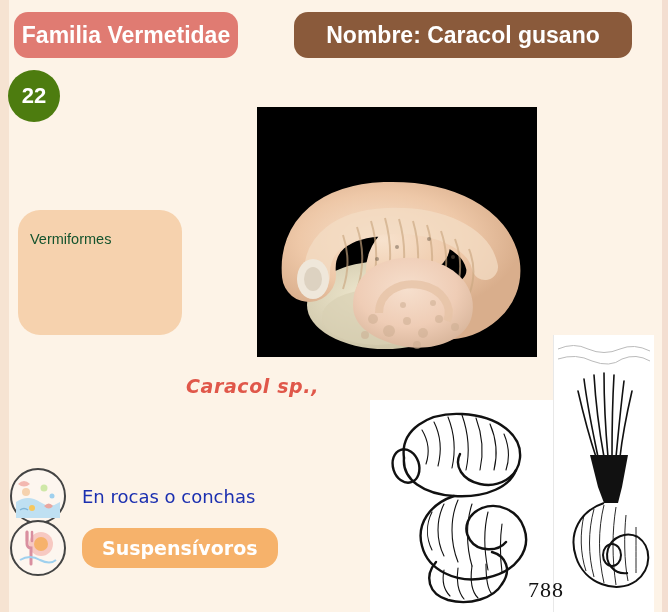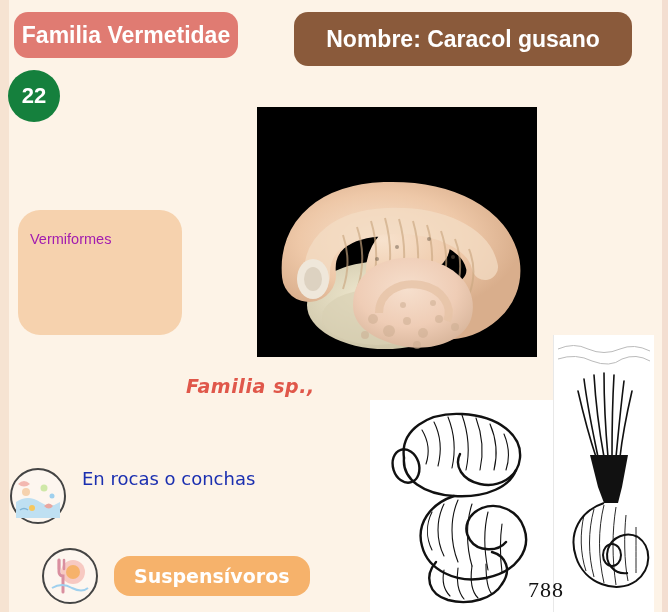--- a/index.html
+++ b/index.html
@@ -46,54 +46,54 @@
     width: 224px;
     height: 46px;
     background: #e07b72;
     font-size: 23px;
     letter-spacing: 0px;
   }
   .pill-name {
     left: 294px;
     top: 12px;
     width: 338px;
-    height: 54px;
+    height: 46px;
     background: #8a5a3b;
     font-size: 23px;
   }
 
   
   .badge {
     position: absolute;
     left: 8px;
     top: 70px;
     width: 52px;
     height: 52px;
     border-radius: 50%;
-    background: #15803d;
+    background: #4d7c0f;
     color: #ffffff;
     display: flex;
     align-items: center;
     justify-content: center;
     font-size: 22px;
     font-weight: bold;
   }
 
   
   .features {
     position: absolute;
     left: 18px;
     top: 210px;
     width: 164px;
     height: 125px;
     background: #f6d2ae;
     border-radius: 22px;
     padding: 18px 12px 10px 12px;
     box-sizing: border-box;
-    color: #a21caf;
+    color: #14532d;
     font-size: 14.5px;
     line-height: 1.62;
   }
   .features div {
     white-space: nowrap;
   }
 
   
   .photo {
     position: absolute;
@@ -119,37 +119,36 @@
     line-height: 1.42;
     letter-spacing: 0.6px;
   }
 
   
   .habitat-row {
     position: absolute;
     left: 10px;
     top: 468px;
     display: flex;
-    align-items: flex-start;
+    align-items: center;
   }
   .habitat-label {
     margin-left: 16px;
     color: #1b2fb0;
     font-size: 18px;
     font-family: "DejaVu Sans", sans-serif;
   }
 
   
   .feeding-row {
     position: absolute;
     left: 10px;
-    top: 548px;
-    display: flex;
-    align-items: center;
-    padding-left: 32px;
+    top: 520px;
+    display: flex;
+    align-items: center;
   }
   .feeding-pill {
     margin-left: 16px;
     background: #f6b26b;
     color: #ffffff;
     border-radius: 16px;
     padding: 9px 20px;
     font-size: 19px;
     font-weight: bold;
     font-family: "DejaVu Sans", sans-serif;
@@ -273,21 +272,21 @@
     <g fill="#6b5b4a" opacity="0.5">
       <circle cx="140" cy="140" r="2"></circle>
         <circle cx="172" cy="132" r="2"></circle>
       <circle cx="196" cy="150" r="2"></circle>
         <circle cx="120" cy="152" r="2"></circle>
     </g>
   </svg>
 </div>
 
 <div class="species">
-  <div>Familia sp.,</div>
+  <div>Caracol sp.,</div>
 </div>
 
 <div class="habitat-row">
   <div class="icon-circle">
     <svg width="48" height="48" viewBox="0 0 48 48" xmlns="http://www.w3.org/2000/svg">
       <circle cx="24" cy="24" r="22" fill="#fdf6ef"></circle>
       <path d="M2 30 Q14 22 26 30 Q36 37 46 30 L46 46 L2 46 Z" fill="#bfe0f2"></path>
       <path d="M4 12 q6 -6 12 0 q-6 5 -12 0 z" fill="#f3b8b0"></path>
       <circle cx="12" cy="20" r="4" fill="#f6d2ae"></circle>
       <circle cx="30" cy="16" r="3.5" fill="#cfe8a8"></circle>

